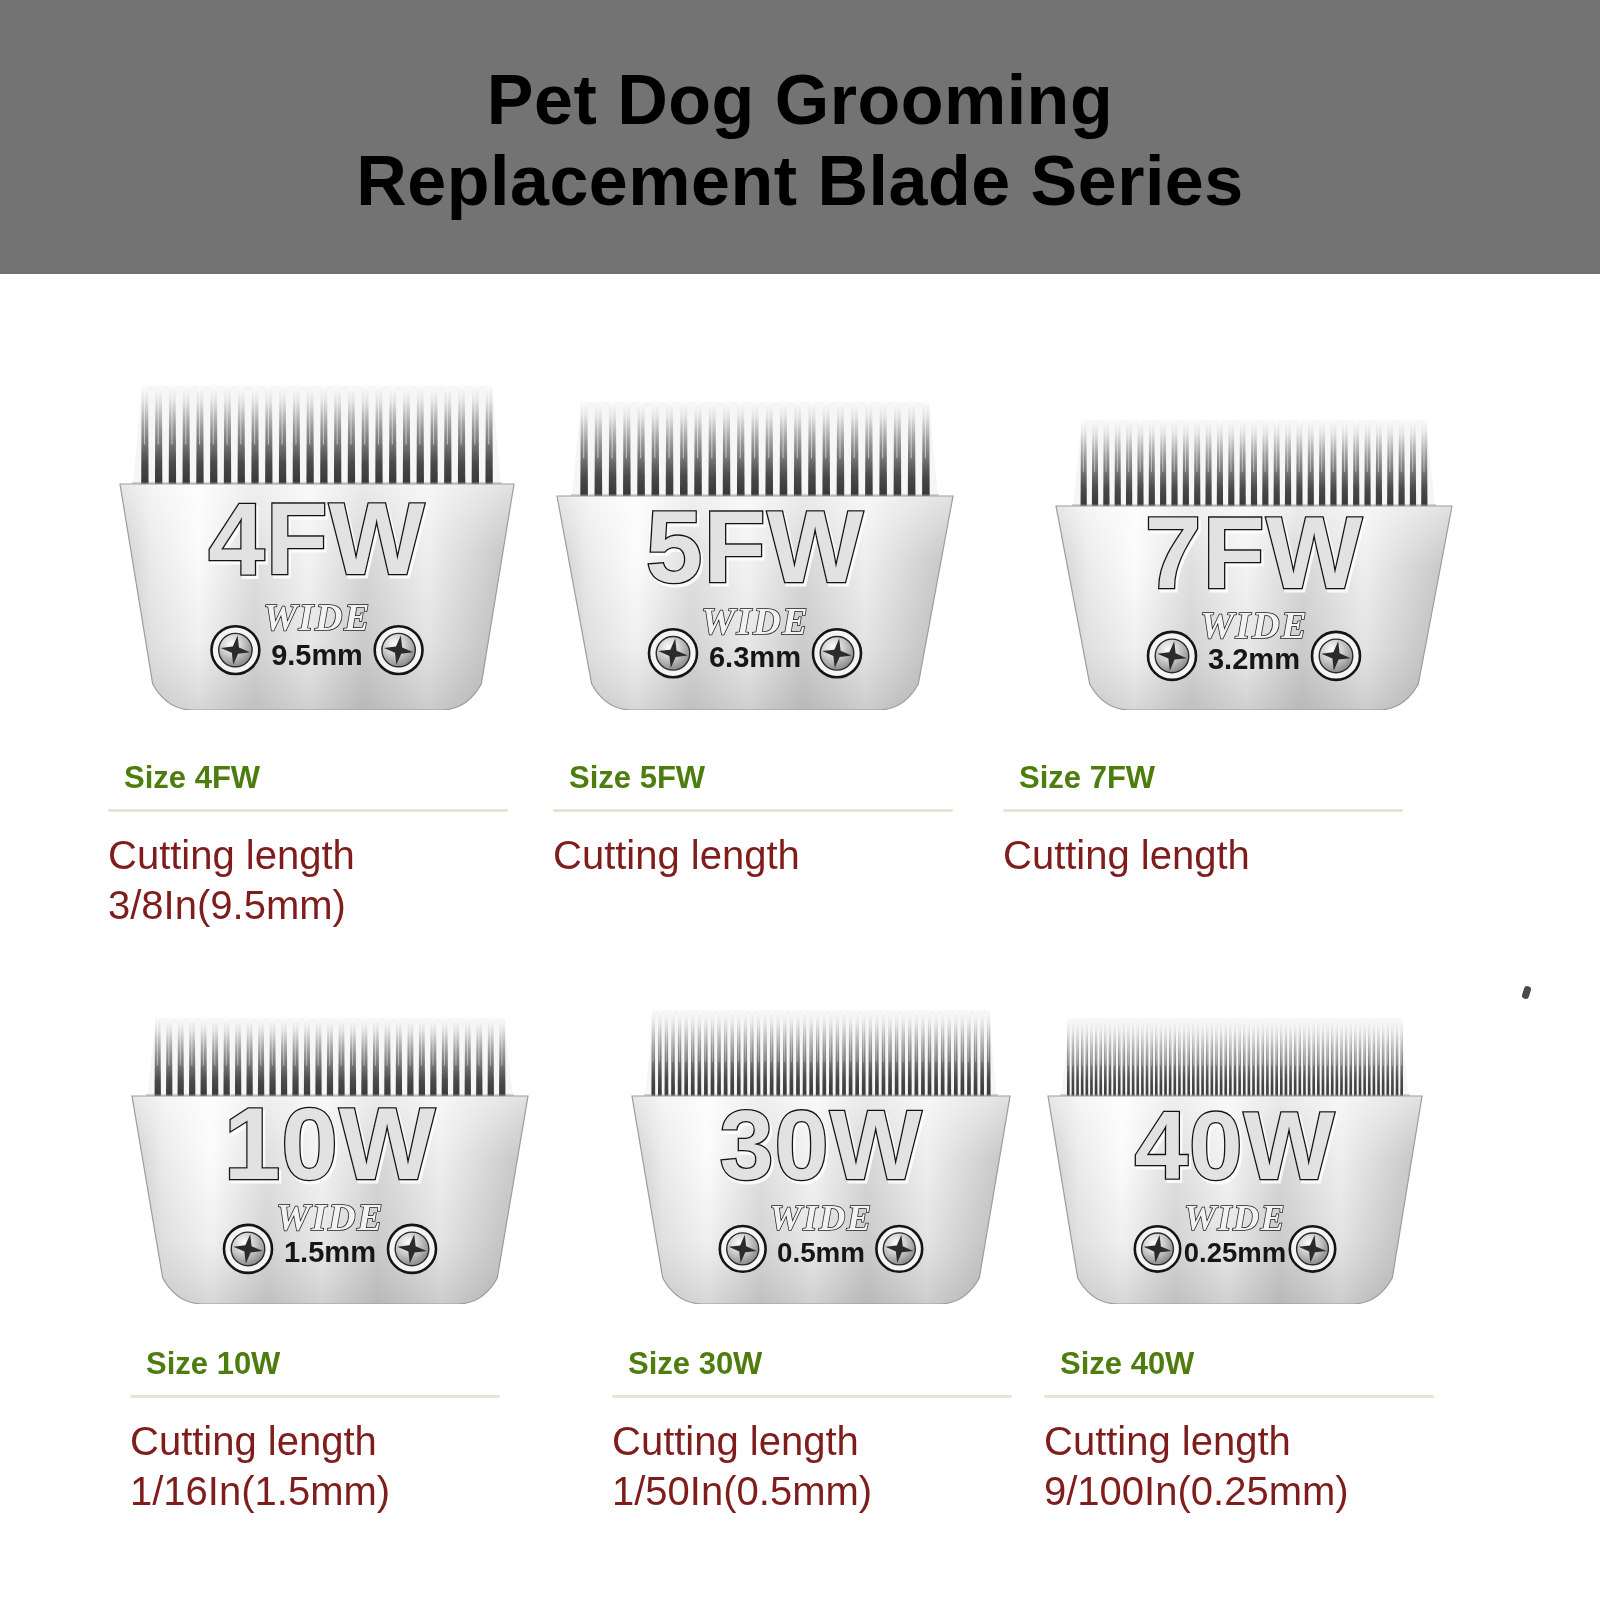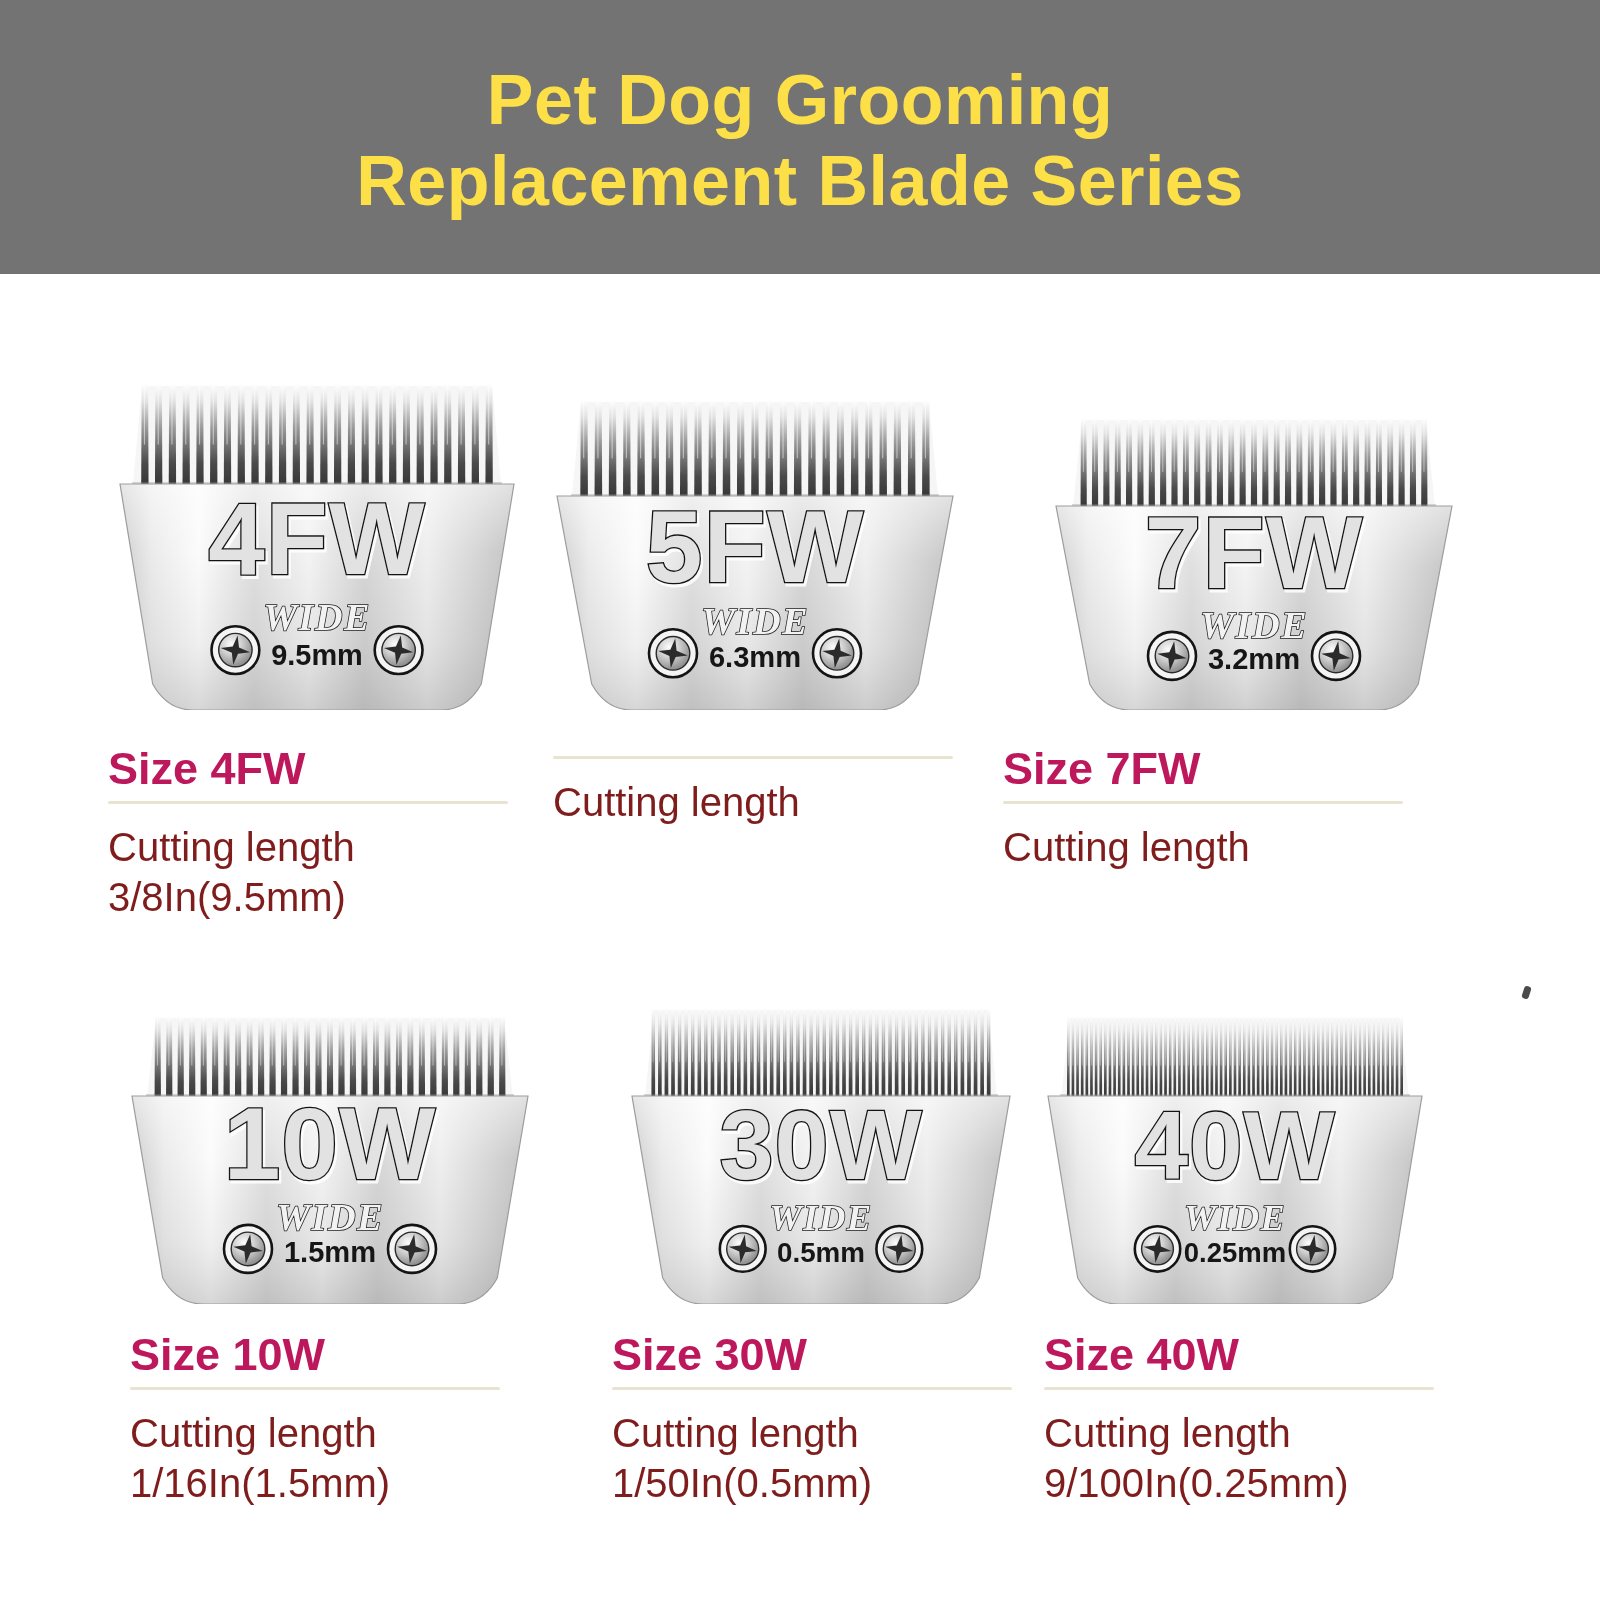--- a/index.html
+++ b/index.html
@@ -11,21 +11,21 @@
     position:relative;
   }
 
   
   #header-banner{
     position:absolute;left:0;top:0;width:1600px;height:274px;
     background:#737373;
     display:flex;align-items:center;justify-content:center;
   }
   #header-title{
-    color:#fde047;
+    color:#000000;
     font-family:"Liberation Sans", sans-serif;
     font-weight:bold;
     font-size:70px;
     line-height:1.16;
     text-align:center;
     letter-spacing:0.5px;
     white-space:pre-line;
     margin:16px;
     padding-top:8px;
   }
@@ -36,26 +36,26 @@
   }
   .blade-card{position:absolute;}
 
   
   .blade-figure{position:absolute;left:0;top:0;}
   .blade-figure svg{display:block;}
 
   
   .blade-caption{position:absolute;left:0;}
   .size-title{
-    color:#be185d;
+    color:#4d7c0f;
     font-family:"Liberation Sans", sans-serif;
     font-weight:bold;
-    font-size:45px;
+    font-size:31px;
     line-height:1.0;
-    margin:0;
+    margin:16px;
     white-space:nowrap;
   }
   .title-rule{
     margin-top:10px;
     height:3px;
     background:#E9E3D2;
     border-radius:2px;
   }
   .cut-label,.cut-value{
     color:#7f1d1d;
@@ -316,20 +316,21 @@
             <polygon points="120.22,242.60 121.59,254.64 132.69,259.51 120.65,260.88 115.78,271.98 114.41,259.94 103.31,255.07 115.35,253.70" fill="#2b2b2b"></polygon>
           </g>
           <g>
             <circle cx="282.0" cy="257.3" r="24.0" fill="#f4f4f4" stroke="#141414" stroke-width="2.6"></circle>
             <circle cx="282.0" cy="257.3" r="16.8" fill="url(#screwGrad1)" stroke="#2a2a2a" stroke-width="1.4"></circle>
             <polygon points="284.22,242.60 285.59,254.64 296.69,259.51 284.65,260.88 279.78,271.98 278.41,259.94 267.31,255.07 279.35,253.70" fill="#2b2b2b"></polygon>
           </g>
         </svg>
       </div>
       <div class="blade-caption" style="left: 553px; top: 472px; width: 420px;">
+        <div class="size-title">Size 5FW</div>
         <div class="title-rule" style="width: 400px;"></div>
         <div class="cut-label">Cutting length</div>
       </div>
     </div>
     <div class="blade-card" style="left: 0px; top: 0px;">
       <div class="blade-figure" style="left: 1054px; top: 140px;">
         <svg width="400" height="296" viewBox="0 0 400 296">
           <defs>
             <linearGradient id="bodyGrad2" x1="0" y1="0" x2="1" y2="0">
               <stop offset="0%" stop-color="#c9c9c9"></stop>

